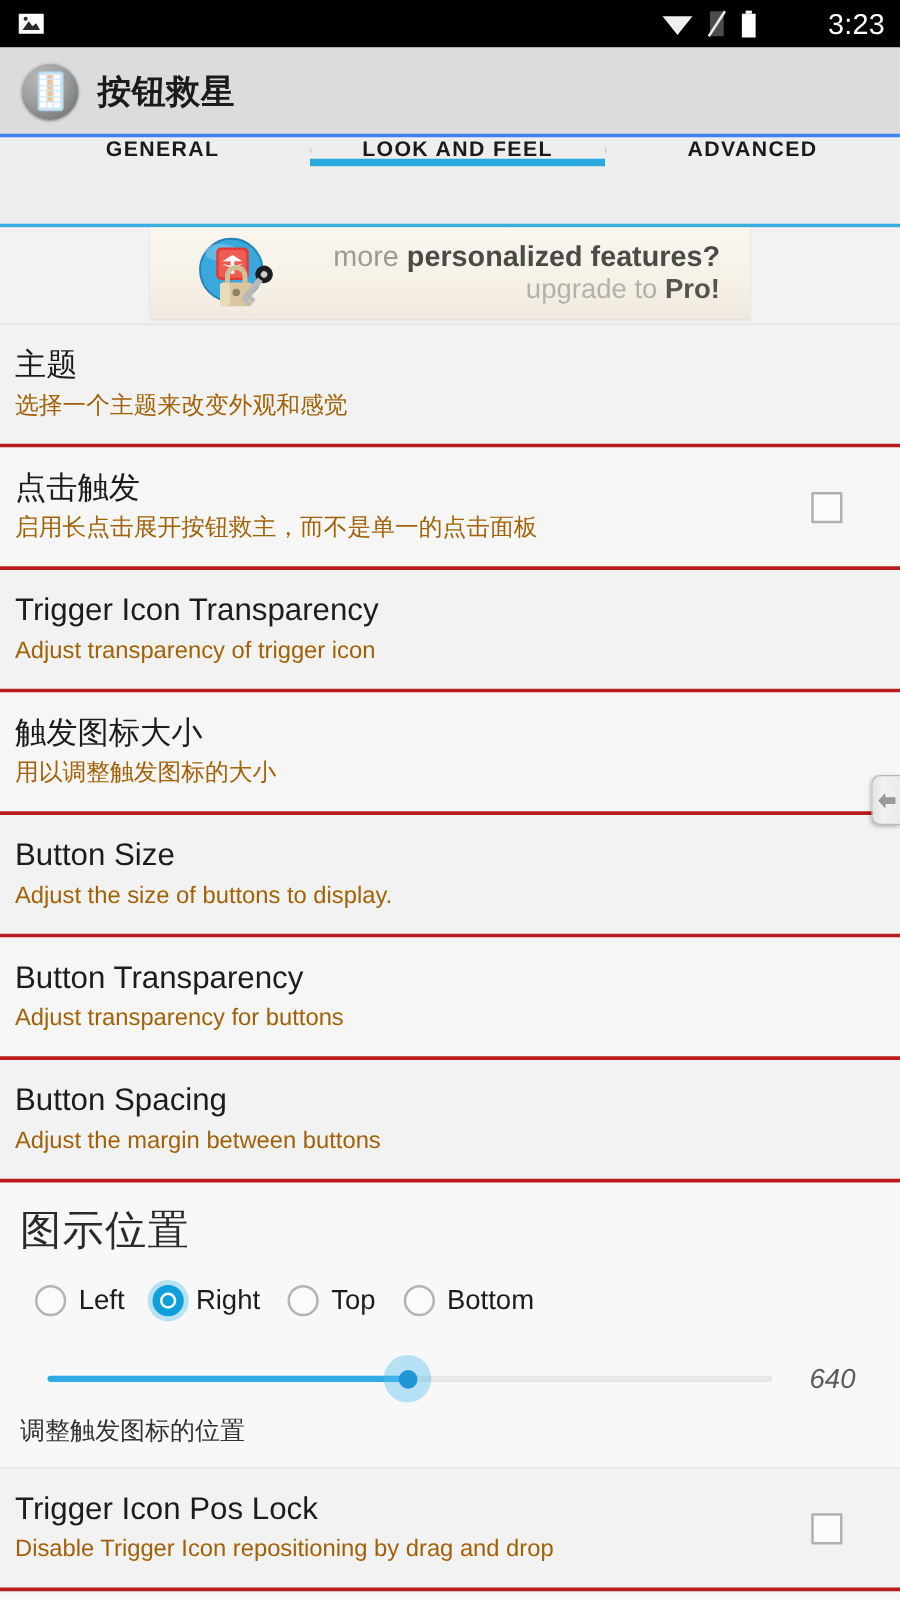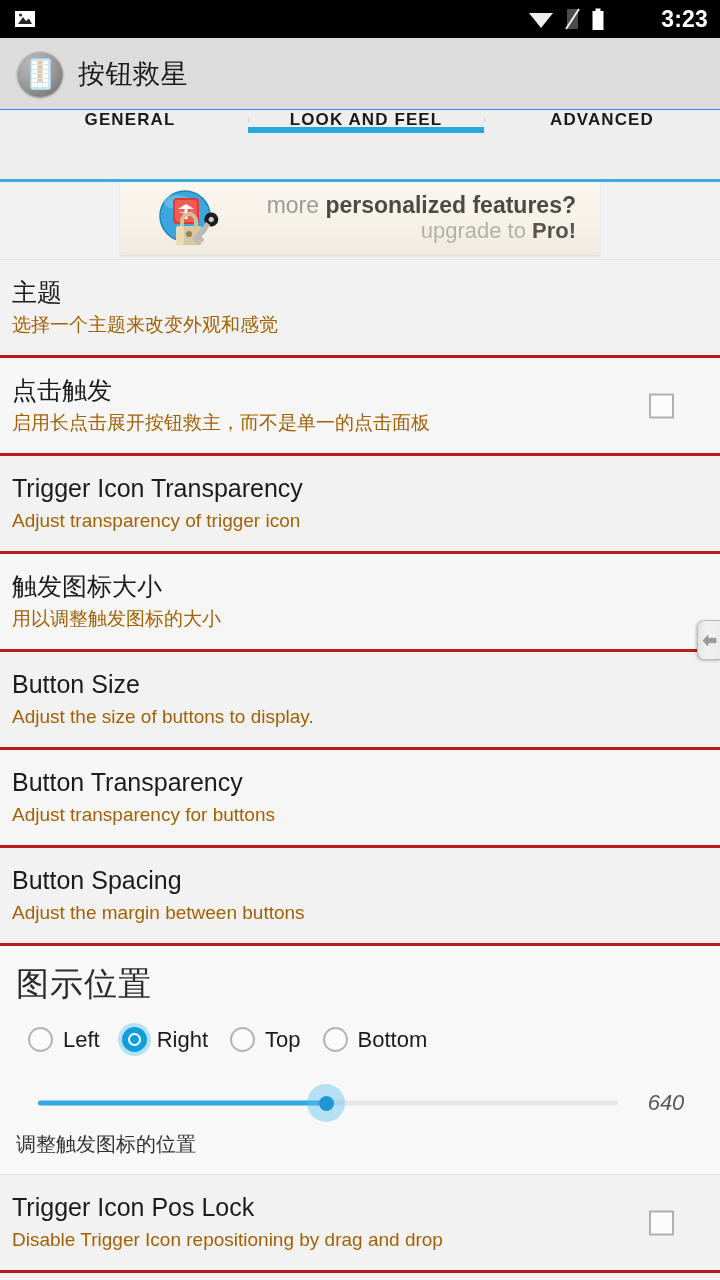--- a/index.html
+++ b/index.html
@@ -32,36 +32,37 @@
   .sb-left { display: flex; align-items: center; gap: 8px; }
   .sb-right {
     margin-left: auto;
     display: flex;
     align-items: center;
     gap: 10px;
   }
   .sb-clock {
     color: #ffffff;
     font-size: 23px;
-    font-weight: bold;
+    font-weight: normal;
     letter-spacing: 0.2px;
     line-height: 1;
     padding-left: 2px;
     margin-left: 44px;
   }
 
   
   .actionbar {
     position: relative;
     height: 72px;
     background: #dcdcdc;
     display: flex;
     align-items: center;
     padding-left: 17px;
-    border-bottom: 1px solid #3b82f6;
+    border-bottom: 3px solid #3b82f6;
+    font-weight: bold;
   }
   .app-icon {
     width: 46px; height: 46px;
     border-radius: 50%;
     background:
       radial-gradient(circle at 34% 28%, #b9b9b9 0%, #9d9d9d 45%, #7d7d7d 78%, #6e6e6e 100%);
     box-shadow: inset 0 1px 1px rgba(255,255,255,.55),
                 0 1px 2px rgba(0,0,0,.35);
     display: flex; align-items: center; justify-content: center;
     flex: none;
@@ -216,20 +217,21 @@
   }
   .radio-row {
     display: flex;
     align-items: center;
     gap: 0;
     padding-left: 12px;
     margin-bottom: 22px;
   }
   .radio-item {
     display: flex;
+    align-items: center;
     cursor: pointer;
     margin-right: 22px;
   }
   .radio {
     width: 25px; height: 25px;
     border-radius: 50%;
     border: 2px solid #b4b4b4;
     background: #fbfbfb;
     flex: none;
     position: relative;

